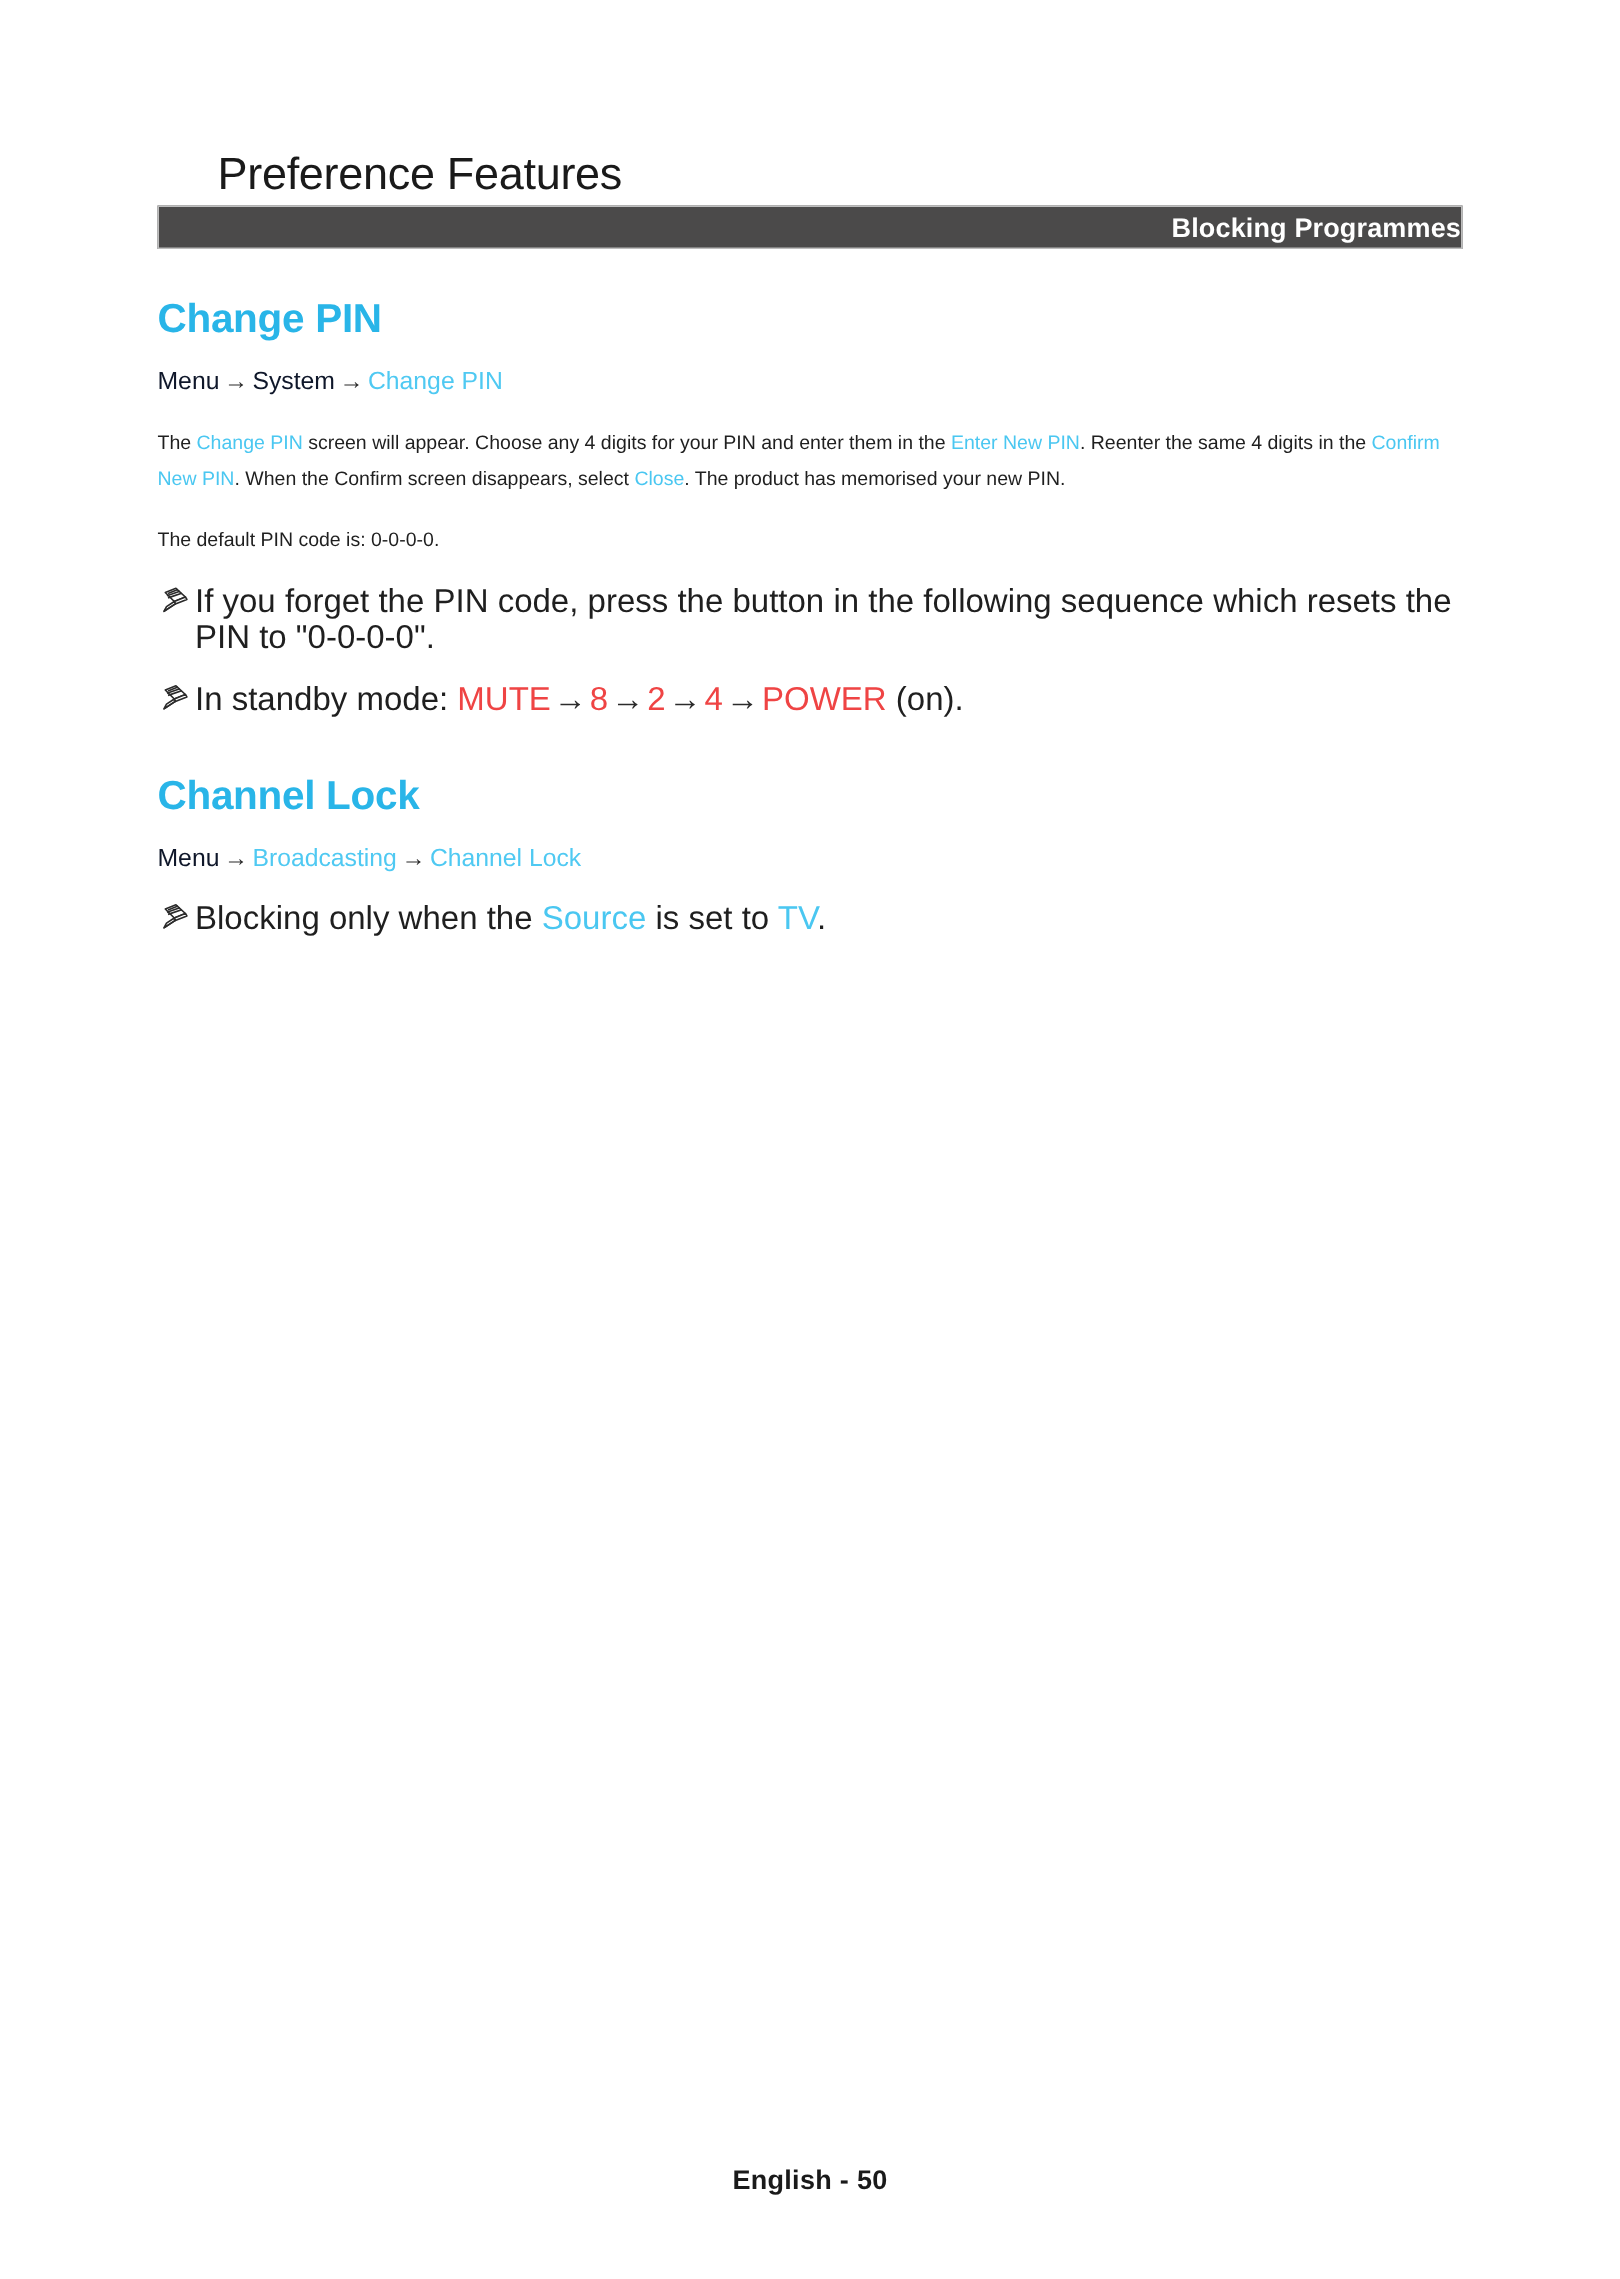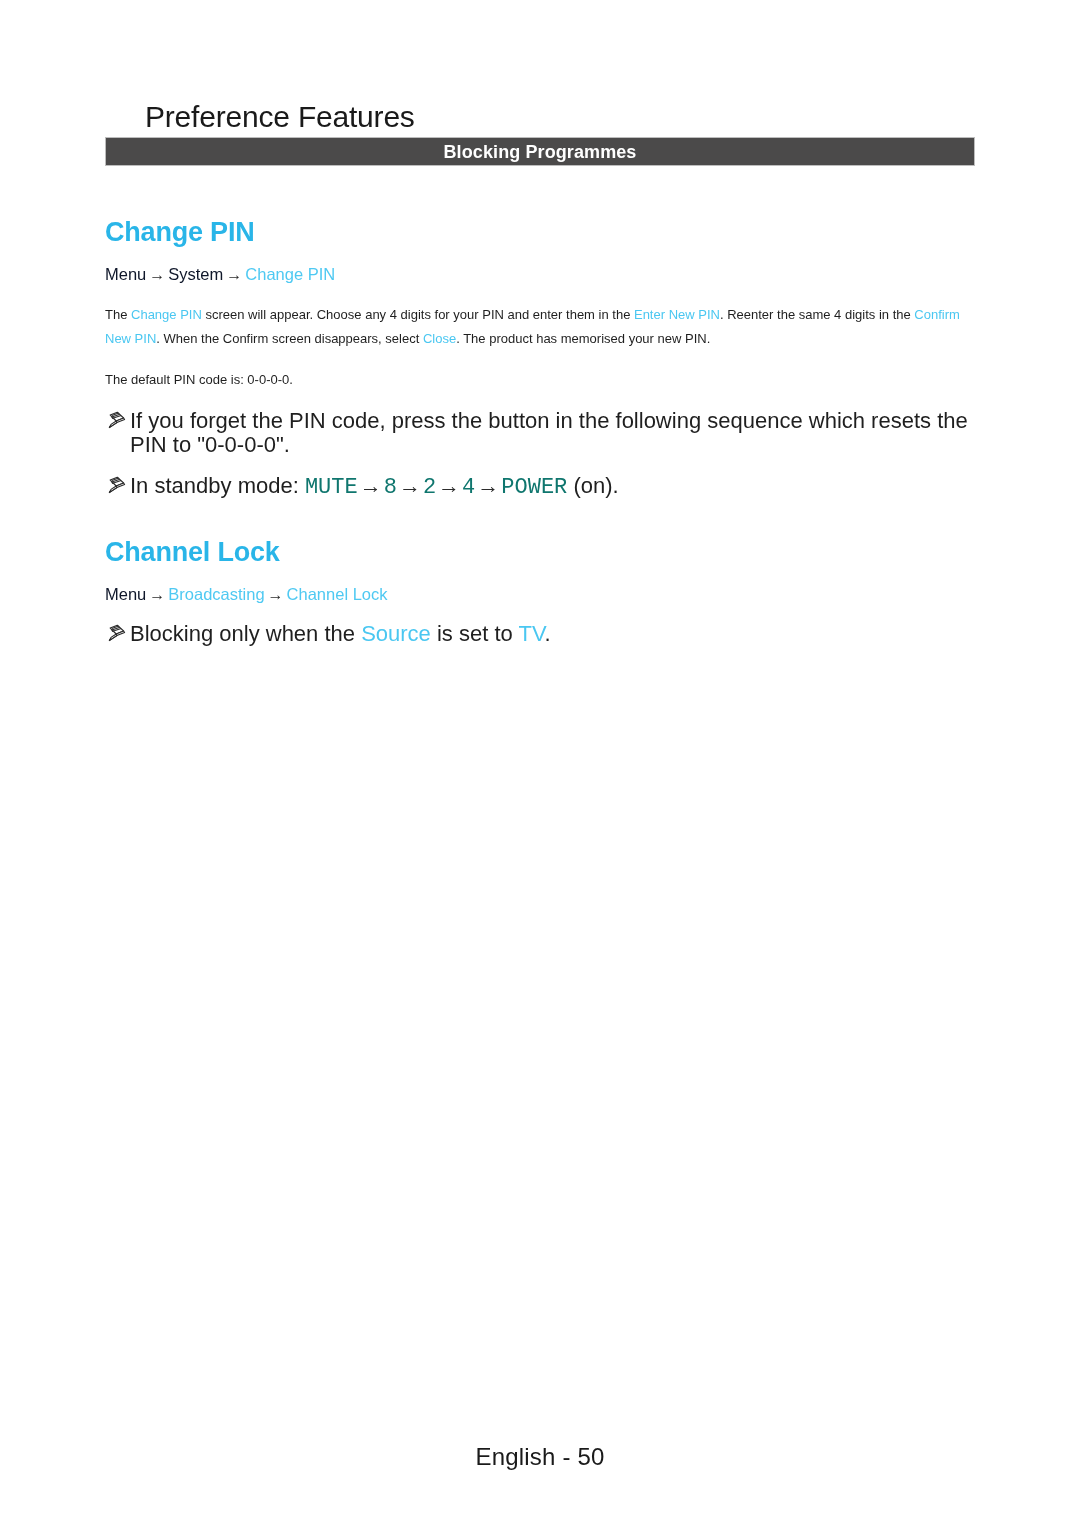--- a/index.html
+++ b/index.html
@@ -42,37 +42,36 @@
     position: absolute;
     left: 105px;
     top: 137px;
     width: 870px;
     height: 29px;
     background: #4b4a4a;
     border: 1px solid #bdbdbd;
     box-sizing: border-box;
     display: flex;
     align-items: center;
-    justify-content: center;
+    justify-content: flex-end;
   }
   .section-banner-label {
     color: #ffffff;
     font-size: 18px;
     font-weight: bold;
     letter-spacing: 0.1px;
     line-height: 18px;
   }
 
   
   .content {
     position: absolute;
     left: 105px;
     top: 196px;
     width: 872px;
-    margin-top: 20px;
   }
 
   .h2 {
     color: #29b5e8;
     font-size: 27px;
     font-weight: bold;
     line-height: 32px;
     letter-spacing: -0.2px;
     margin: 0;
   }
@@ -116,35 +115,35 @@
     position: absolute;
     left: 2px;
     top: 1px;
     width: 20px;
     height: 20px;
     display: inline-block;
     line-height: 20px;
   }
   .note-icon svg { display: block; }
 
-  .seq { color: #0f766e; font-family: Liberation Mono, monospace; }
+  .seq { color: #ef4444; }
   .seq-arrow { color: #2b2b2b; padding: 0 2px; }
 
   
   .topic-gap { height: 36px; }
 
   
   .footer {
     position: absolute;
     left: 0;
     top: 1443px;
     width: 1080px;
     text-align: center;
-    font-size: 24px;
-    font-weight: normal;
+    font-size: 18px;
+    font-weight: bold;
     color: #1a1a1a;
     letter-spacing: 0.2px;
   }
 </style>
 </head>
 <body>
 
 <div class="page">
 
   <h1 class="chapter-title">Preference Features</h1>

